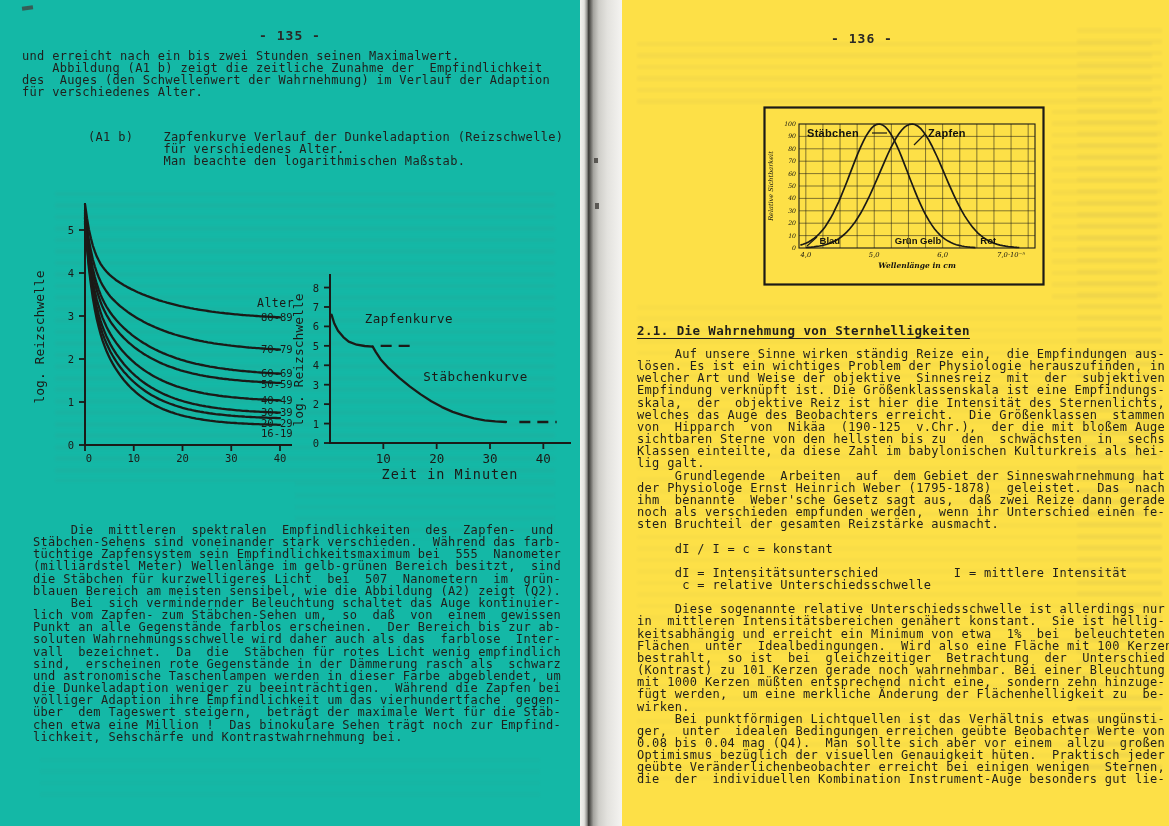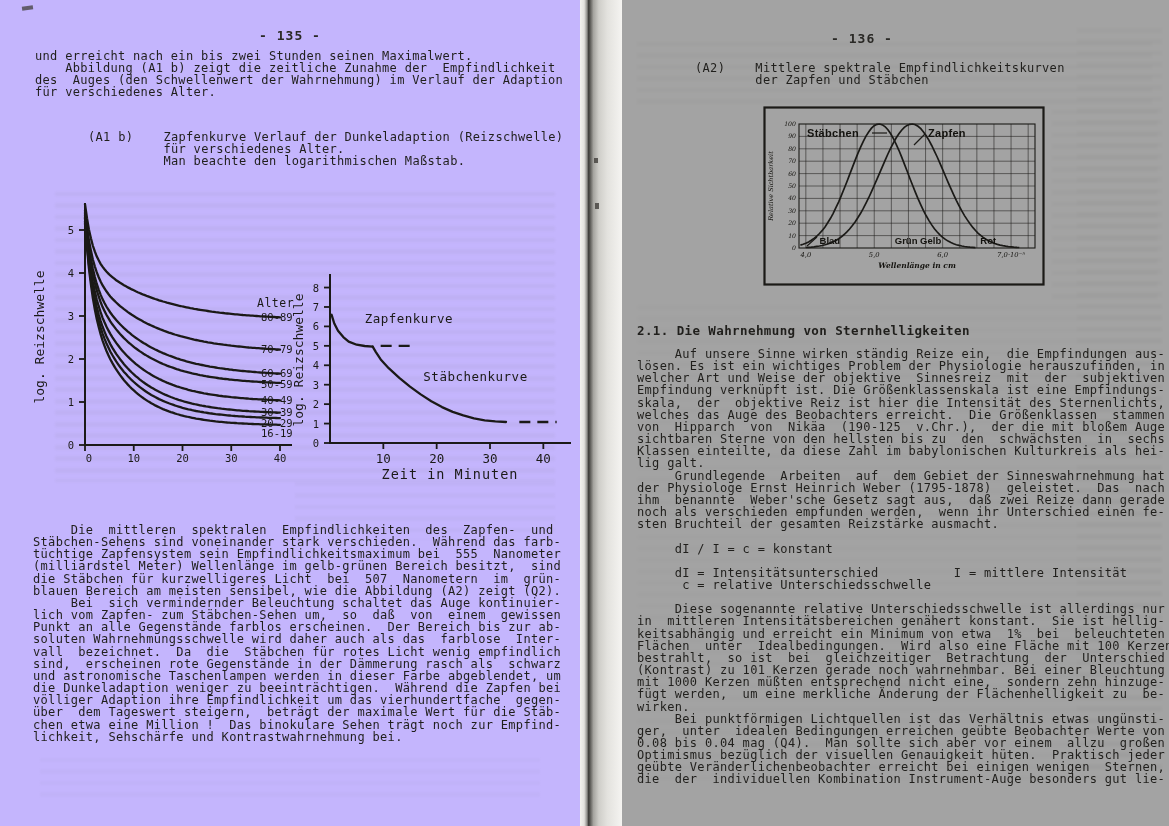--- a/index.html
+++ b/index.html
@@ -1,27 +1,27 @@
 <!DOCTYPE html>
 <html><head>
 <meta charset="utf-8">
 <style>
   html,body{margin:0;padding:0;background:#e9e8e4;}
   .canvas{position:relative;width:1169px;height:826px;background:#f2f1ed;overflow:hidden;
           font-family:"DejaVu Sans Mono","Liberation Mono",monospace;}
-  .page{position:absolute;top:0;height:826px;background:#c4b5fd;}
+  .page{position:absolute;top:0;height:826px;background:#14b8a6;}
   .page-left{left:0;width:580px;}
-  .page-right{left:622px;width:547px;background:#a3a3a3;}
+  .page-right{left:622px;width:547px;background:#fde047;}
   .gutter{position:absolute;left:580px;top:0;width:42px;height:826px;
     background:linear-gradient(90deg,#f3f2ee 0%,#e2e1dd 10%,#8e8d89 17%,#3f3e3b 20%,#504f4b 23%,#a5a49f 32%,#cfcec9 45%,#e3e2de 65%,#f5f4f1 100%);}
   .mono{position:absolute;white-space:pre;font-size:12px;line-height:12.15px;
         letter-spacing:.32px;color:#201f1c;z-index:2;}
   .pagenum{font-size:13px;letter-spacing:1px;font-weight:bold;color:#2a2926;}
   .heading{font-weight:bold;font-size:12.5px;letter-spacing:.4px;
-           text-underline-offset:2.5px;text-align:right;}
+           text-decoration:underline;text-underline-offset:2.5px;text-align:right;}
   .chart{position:absolute;z-index:3;overflow:visible;}
   .t-mono{font-family:"DejaVu Sans Mono","Liberation Mono",monospace;fill:#1b1a17;}
   .t-ser{font-family:"DejaVu Serif","Liberation Serif",serif;font-style:italic;fill:#14130f;}
   .t-sans{font-family:"Liberation Sans","DejaVu Sans",sans-serif;fill:#14130f;}
   .ghost{position:absolute;z-index:1;pointer-events:none;
     background:repeating-linear-gradient(180deg,rgba(108,106,100,.16) 0 4.5px,transparent 4.5px 11.5px);
     filter:blur(1.1px);}
   .speck{position:absolute;background:#413f3b;z-index:4;}
 </style>
 </head>
@@ -30,21 +30,21 @@
 <div class="canvas">
 
   <div class="page page-left">
     <div class="ghost" style="left:55px;top:192px;width:500px;height:290px;opacity:.34"></div>
     <div class="ghost" style="left:295px;top:482px;width:260px;height:58px;opacity:.28"></div>
     <div class="ghost" style="left:40px;top:758px;width:500px;height:42px;opacity:.2"></div>
     <div class="speck" style="left:22px;top:6px;width:11px;height:4px;transform:rotate(-7deg);opacity:.75"></div>
 
     <div class="mono pagenum" style="left:0;top:30px;width:580px;text-align:center">- 135 -</div>
 
-    <div class="mono" style="left:35px;top:50px">und erreicht nach ein bis zwei Stunden seinen Maximalwert.
+    <div class="mono" style="left:22px;top:50px">und erreicht nach ein bis zwei Stunden seinen Maximalwert.
     Abbildung (A1 b) zeigt die zeitliche Zunahme der  Empfindlichkeit
 des  Auges (den Schwellenwert der Wahrnehmung) im Verlauf der Adaption
 für verschiedenes Alter.</div>
 
     <div class="mono" style="left:88px;top:131px">(A1 b)    Zapfenkurve Verlauf der Dunkeladaption (Reizschwelle)
           für verschiedenes Alter.
           Man beachte den logarithmischen Maßstab.</div>
 
     <svg id="svg-age" class="chart" style="left:28px;top:183px;width:285px;height:290px" viewBox="0 0 285 290">
         <path d="M57 20 L57 262 L264 262" stroke="#1b1a17" stroke-width="2" fill="none"></path>
@@ -154,22 +154,20 @@
   </div>
 
   <div class="page page-right">
     <div class="ghost" style="left:15px;top:42px;width:515px;height:62px;opacity:.3"></div>
     <div class="ghost" style="left:430px;top:110px;width:105px;height:195px;opacity:.3"></div>
     <div class="ghost" style="left:15px;top:305px;width:525px;height:475px;opacity:.16"></div>
     <div class="ghost" style="left:455px;top:28px;width:85px;height:745px;opacity:.3"></div>
 
     <div class="mono pagenum" style="left:0;top:33px;width:480px;text-align:center">- 136 -</div>
 
-    <div class="mono" style="left:73px;top:62px">(A2)    Mittlere spektrale Empfindlichkeitskurven
-        der Zapfen und Stäbchen</div>
 
     <svg id="svg-spectral" class="chart" style="left:141px;top:106px;width:282px;height:180px" viewBox="0 0 282 180">
         <rect x="1.5" y="1.5" width="279" height="177" fill="none" stroke="#1b1a17" stroke-width="2.2"></rect>
         <line x1="42.84057971014494" y1="18" x2="42.84057971014494" y2="142" stroke="#1b1a17" stroke-width="0.55"></line>
         <line x1="59.94202898550725" y1="18" x2="59.94202898550725" y2="142" stroke="#1b1a17" stroke-width="0.55"></line>
         <line x1="77.04347826086958" y1="18" x2="77.04347826086958" y2="142" stroke="#1b1a17" stroke-width="0.55"></line>
         <line x1="94.14492753623189" y1="18" x2="94.14492753623189" y2="142" stroke="#1b1a17" stroke-width="0.55"></line>
         <line x1="111.2463768115942" y1="18" x2="111.2463768115942" y2="142" stroke="#1b1a17" stroke-width="0.55"></line>
         <line x1="128.34782608695656" y1="18" x2="128.34782608695656" y2="142" stroke="#1b1a17" stroke-width="0.55"></line>
         <line x1="145.44927536231887" y1="18" x2="145.44927536231887" y2="142" stroke="#1b1a17" stroke-width="0.55"></line>

